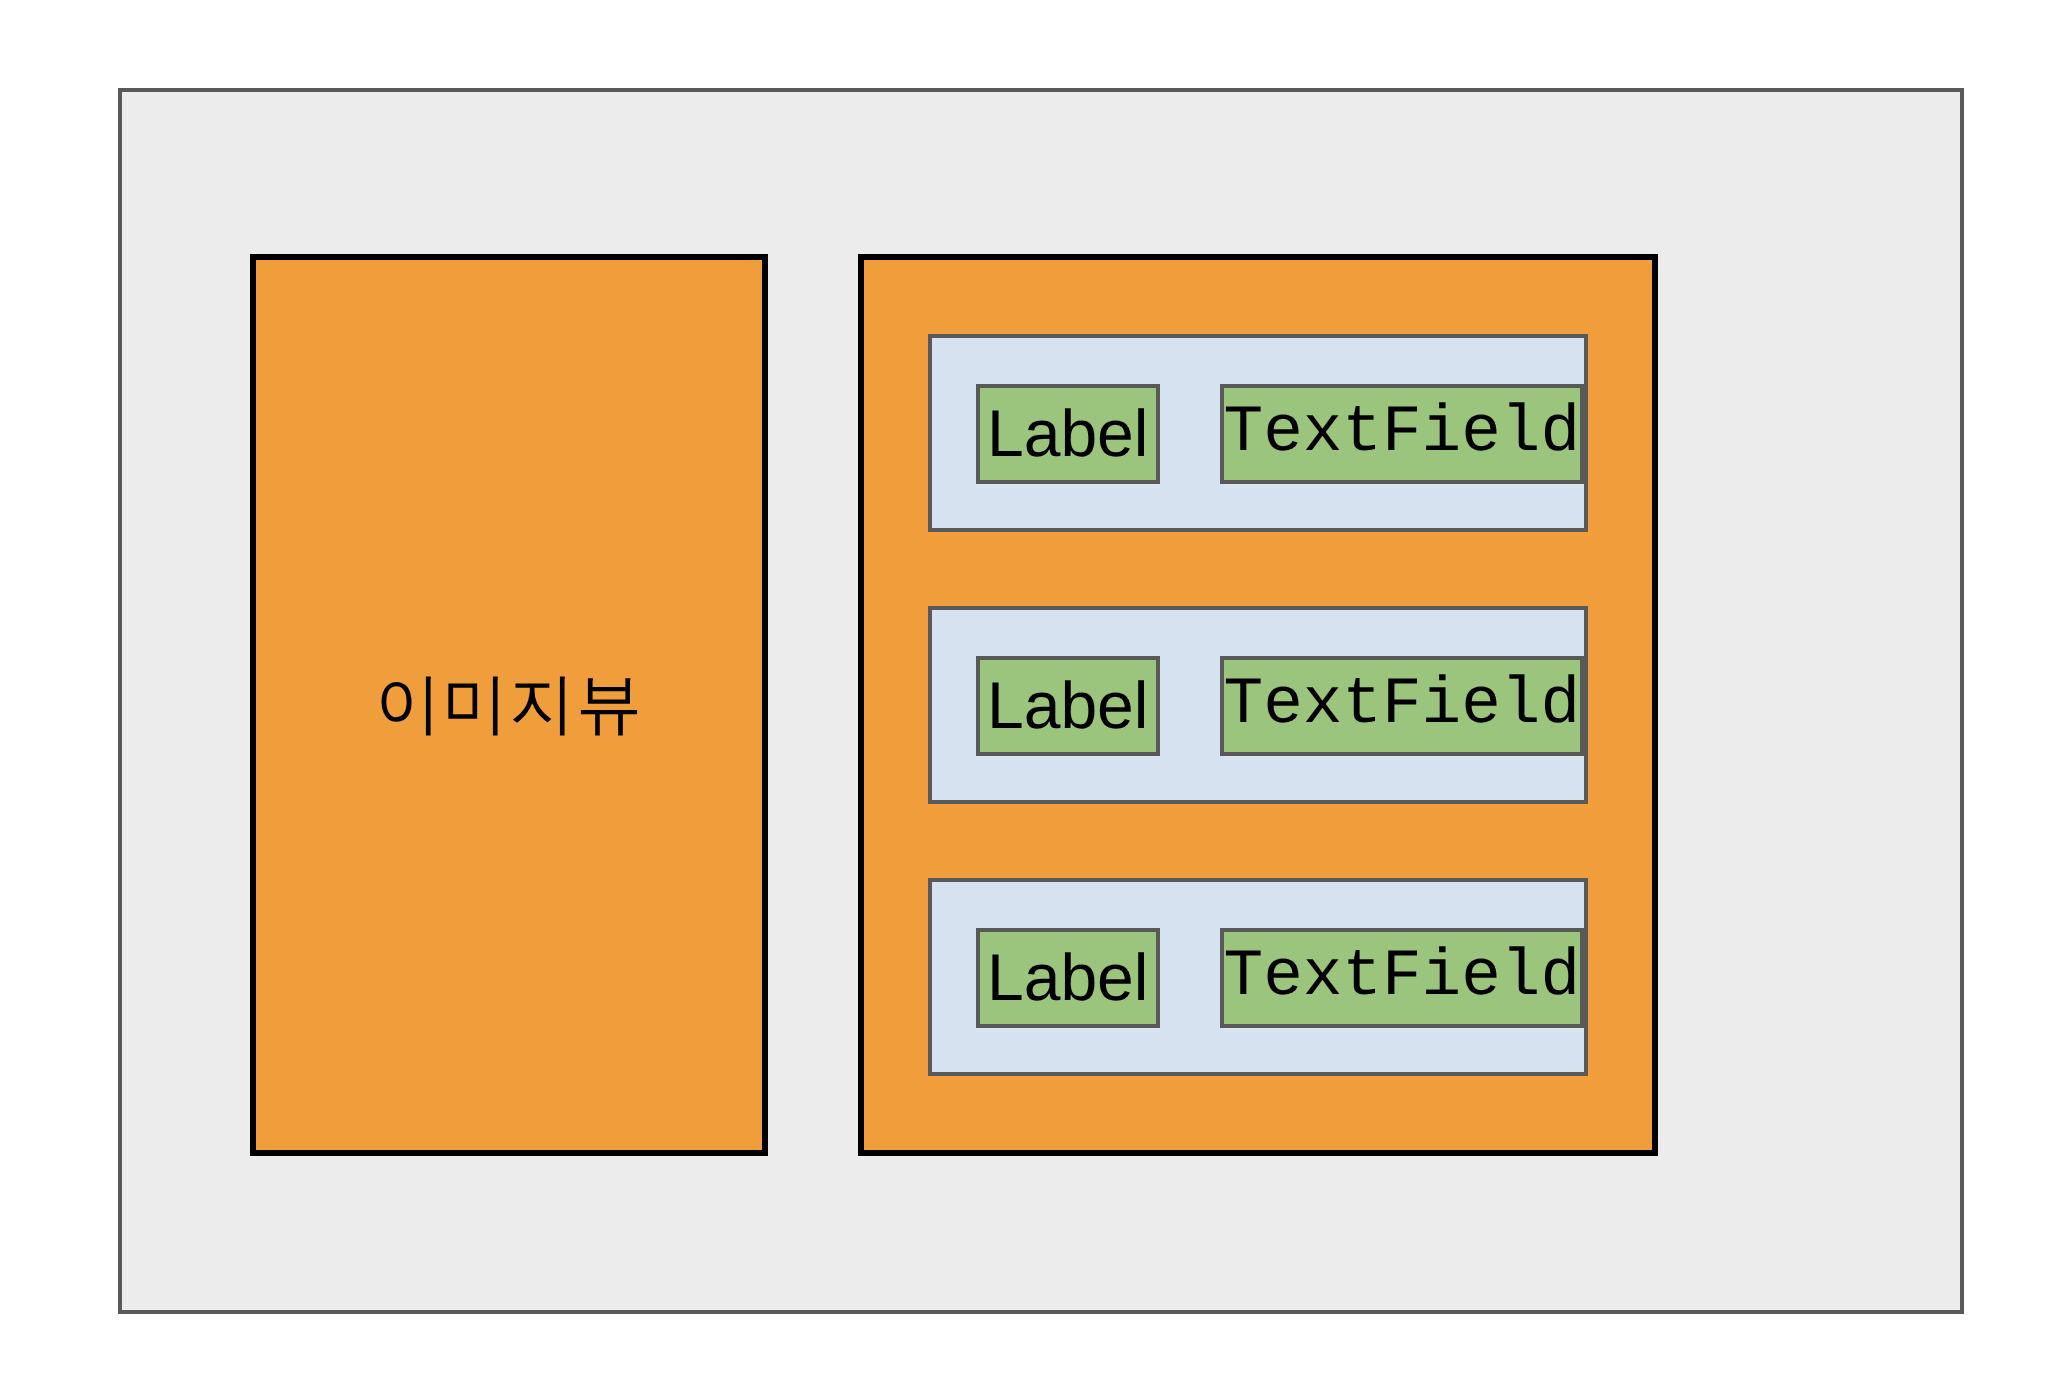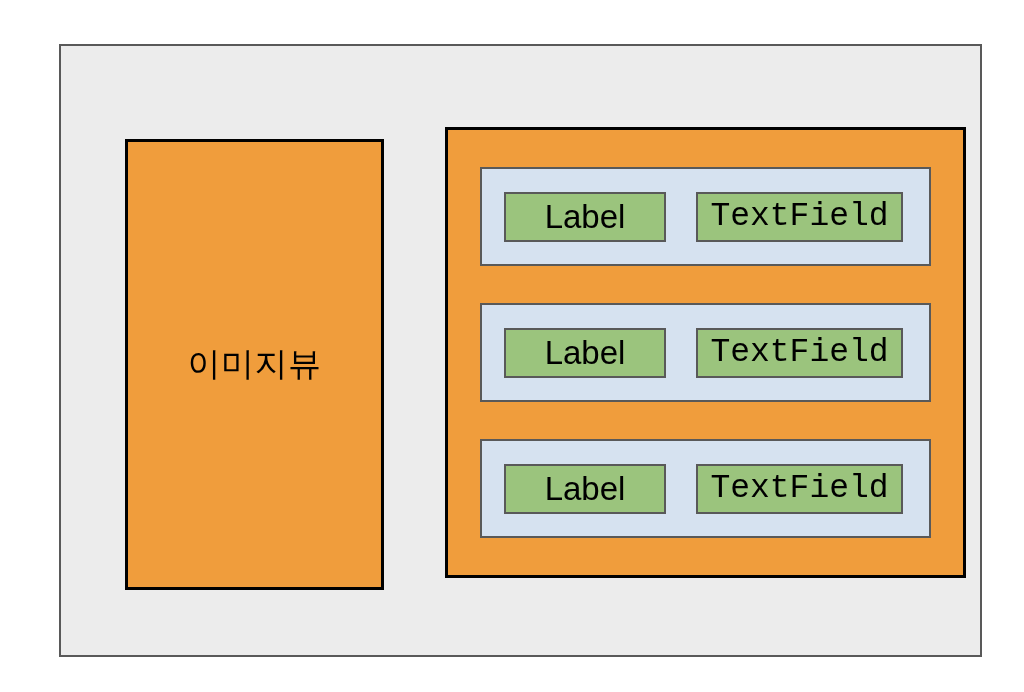--- a/index.html
+++ b/index.html
@@ -28,43 +28,41 @@
     left: 64px;
     top: 81px;
     width: 259px;
     height: 451px;
     box-sizing: border-box;
     background: var(--orange, #F09D3C);
     border: 3px solid var(--orange_border, #000000);
     display: flex;
     align-items: center;
     justify-content: center;
-    margin-top: 12px;
   }
 
   .imageview-text {
     font-size: 33px;
     color: #000000;
     letter-spacing: 0.5px;
   }
 
   .panel {
     position: absolute;
     left: 368px;
     top: 81px;
-    width: 521px;
+    width: 400px;
     height: 451px;
     box-sizing: border-box;
     background: var(--orange, #F09D3C);
     border: 3px solid var(--orange_border, #000000);
     display: flex;
     flex-direction: column;
     justify-content: space-between;
     padding: 37px 32px;
-    margin-left: 16px;
   }
 
   .form-row {
     height: 99px;
     box-sizing: border-box;
     background: var(--row_bg, #D6E2F0);
     border: 2px solid var(--inner_border, #595959);
     display: flex;
     align-items: center;
     padding-left: 22px;

